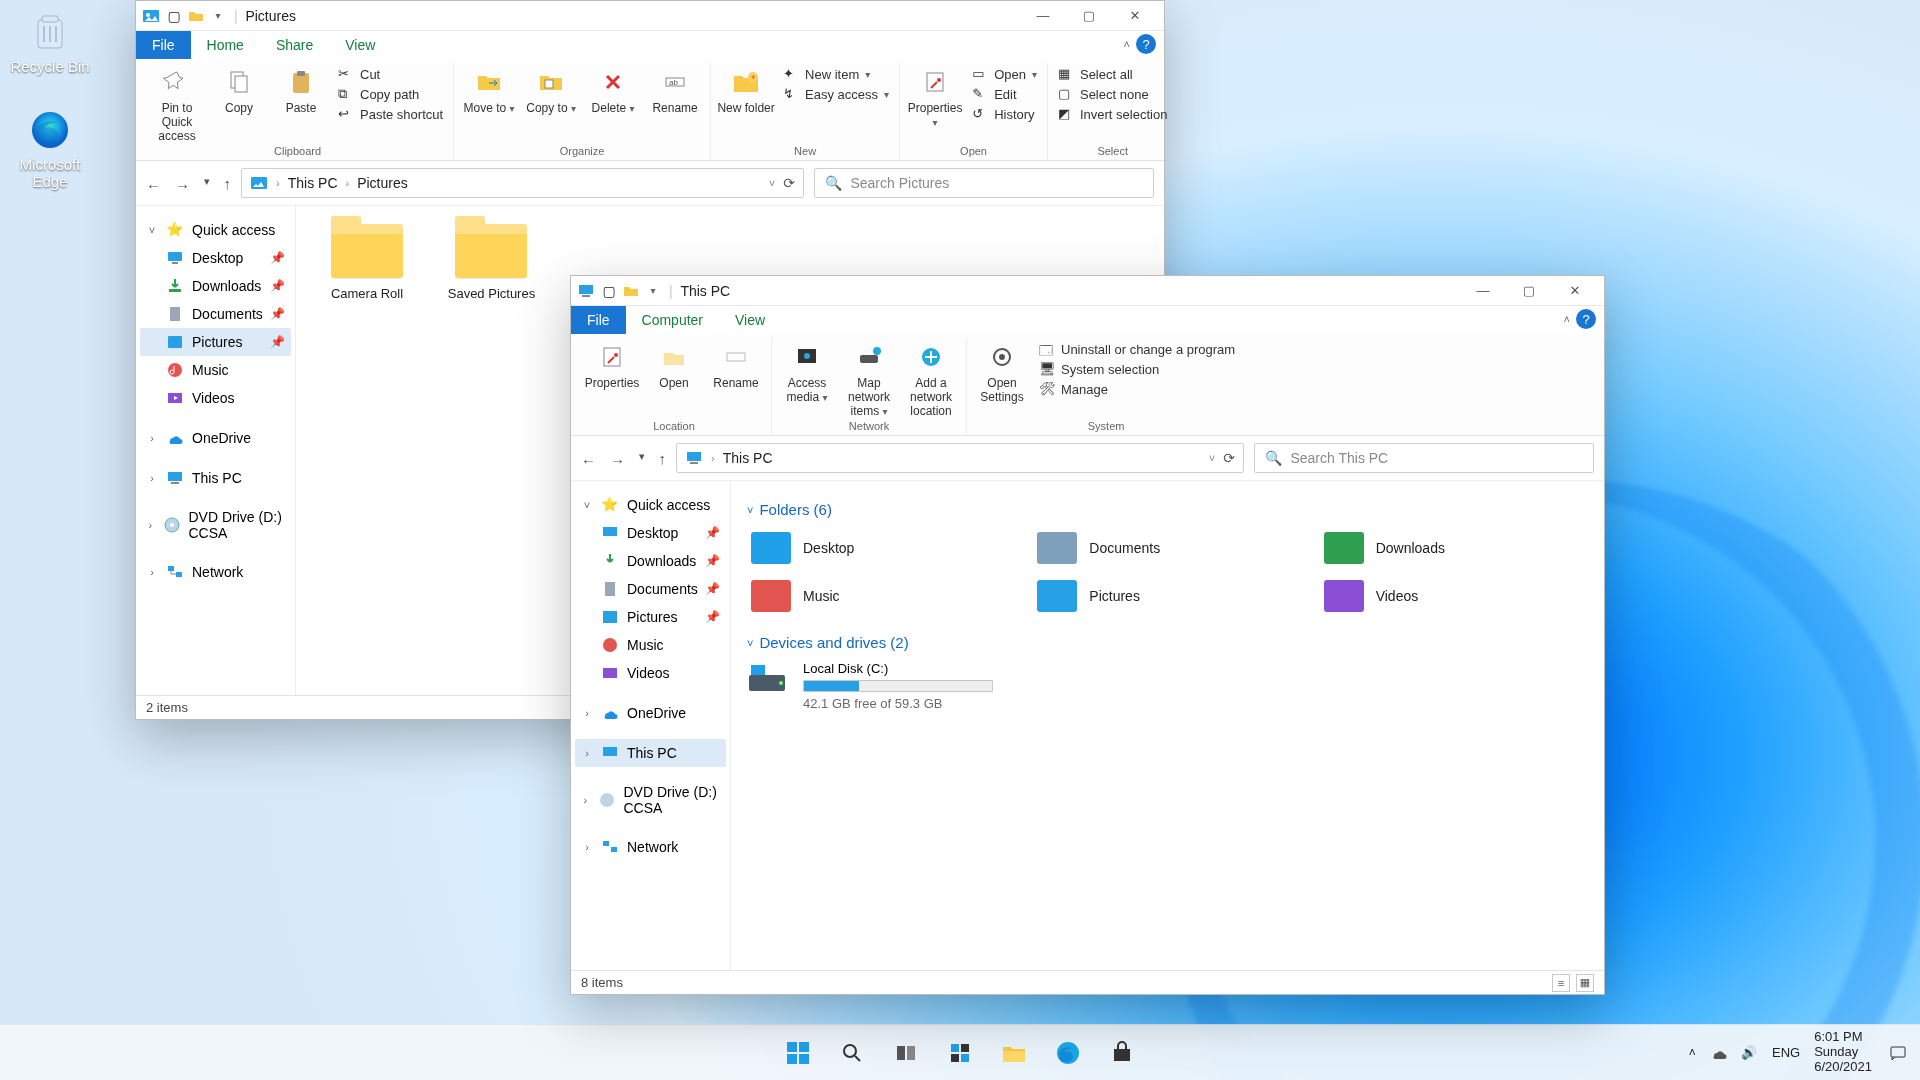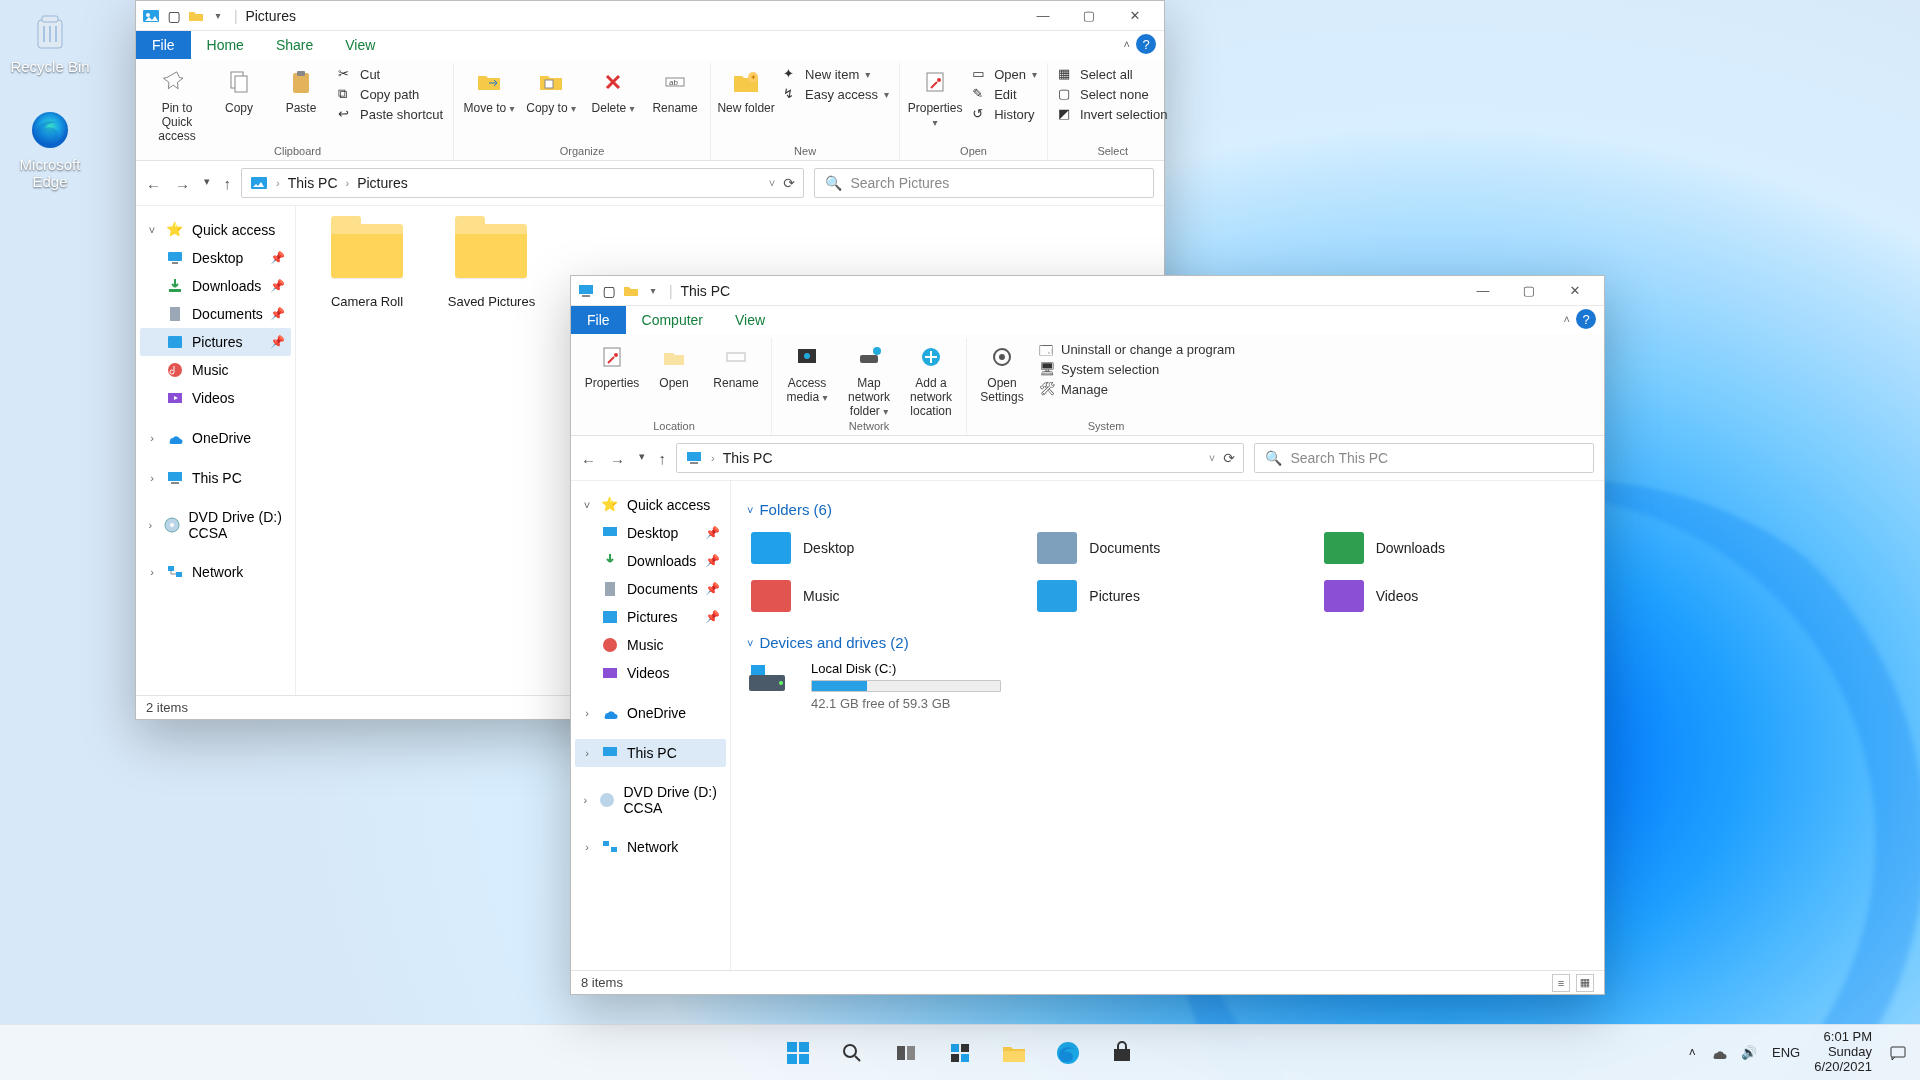--- a/index.html
+++ b/index.html
@@ -66,45 +66,45 @@
 .navpane{ width:160px; border-right:1px solid #eee; padding:10px 4px; font-size:14px; overflow:auto;}
 .np-item{ display:flex; align-items:center; gap:8px; padding:5px 6px; cursor:pointer; border-radius:2px; position:relative;}
 .np-item.selected{ background:#dceaf7;}
 .np-item .chev{ width:12px; text-align:center; color:#666; font-size:11px;}
 .np-item .pin{ position:absolute; right:6px; color:#9a9a9a; font-size:12px;}
 .np-item .ic{ width:18px; height:18px; flex:0 0 18px;}
 .np-spacer{ height:12px;}
 .navpane2{ width:160px;}
 
 .content{ flex:1; overflow:auto; padding:14px 16px;}
-.folder-tile{ display:inline-flex; flex-direction:column; align-items:center; width:110px; margin:4px 10px 14px 0; cursor:pointer; font-size:13px; color:#222;gap:8px;}
+.folder-tile{ display:inline-flex; flex-direction:column; align-items:center; width:110px; margin:4px 10px 14px 0; cursor:pointer; font-size:13px; color:#222;}
 .folder-tile .foldericon{ width:72px; height:54px; background:linear-gradient(#ffe08a 0 18%, #ffd559 18% 100%); border-radius:3px; position:relative; margin-bottom:8px; box-shadow:0 1px 0 rgba(0,0,0,.08);}
 .folder-tile .foldericon:before{ content:""; position:absolute; left:0; top:-8px; width:30px; height:10px; background:#ffe08a; border-radius:3px 3px 0 0;}
 
 .section-head{ display:flex; align-items:center; gap:6px; color:#1368c0; font-size:15px; margin:6px 0 10px; cursor:pointer;}
 .section-head .chev{ font-size:11px; color:#1368c0;}
 .folder-grid{ display:grid; grid-template-columns:repeat(3, 1fr); gap:8px 18px; margin-bottom:18px;}
 .fg-item{ display:flex; align-items:center; gap:12px; cursor:pointer; font-size:14px; color:#222; padding:4px;}
 .fg-item .fg-ic{ width:40px; height:32px; border-radius:3px;}
 .drive-row{ display:flex; gap:40px;}
-.drive{ display:flex; gap:24px; align-items:flex-start; cursor:pointer; font-size:13px; width:300px;}
+.drive{ display:flex; gap:16px; align-items:flex-start; cursor:pointer; font-size:13px; width:300px;}
 .drive .dr-ic{ width:40px; height:34px;}
 .drive .bar{ width:190px; height:12px; border:1px solid #c7c7c7; border-radius:1px; margin:4px 0; background:#eee; position:relative;}
 .drive .bar .fill{ position:absolute; left:0; top:0; bottom:0; background:#27a0e6;}
 .drive .sub{ color:#6a6a6a;}
 
 .statusbar{ height:24px; border-top:1px solid #e3e3e3; display:flex; align-items:center; font-size:13px; color:#444; padding:0 10px;}
 .statusbar .viewbtns{ margin-left:auto; display:flex; gap:6px; color:#555;}
 .statusbar .viewbtns span{ width:18px; height:18px; border:1px solid #c9c9c9; display:flex; align-items:center; justify-content:center; font-size:11px; cursor:pointer;}
 
 .taskbar{ position:absolute; left:0; right:0; bottom:0; height:56px; background:rgba(243,246,251,0.92); backdrop-filter:blur(2px); border-top:1px solid rgba(0,0,0,.06); display:flex; align-items:center;}
 .taskbar .center{ position:absolute; left:50%; transform:translateX(-50%); display:flex; gap:12px;}
 .taskbar .tb-btn{ width:42px; height:42px; border-radius:6px; display:flex; align-items:center; justify-content:center; cursor:pointer;}
 .taskbar .tray{ position:absolute; right:10px; display:flex; align-items:center; gap:14px; font-size:13px; color:#222;}
-.taskbar .tray .clock{ text-align:right; line-height:1.15;}
+.taskbar .tray .clock{ text-align:left; line-height:1.15;}
 .taskbar .notif{ width:24px; height:24px; display:flex; align-items:center; justify-content:center; cursor:pointer;}
 svg{ display:block;}
 </style>
 </head>
 <body>
 
 <div class="bg-swirl bg-s1"></div>
 <div class="bg-swirl bg-s2"></div>
 
 <div class="desktop-icon di-recycle">
@@ -529,21 +529,21 @@
               <svg width="28" height="28" viewBox="0 0 28 28">
                 <rect x="5" y="6" width="18" height="14" fill="#333"></rect>
                 <circle cx="14" cy="13" r="3" fill="#2ad"></circle>
               </svg>
             </div><span>Access media</span> <span style="font-size:10px;color:#666">▾</span></div>
         <div class="rib-btn-lg"><div class="ic">
               <svg width="28" height="28" viewBox="0 0 28 28">
                 <rect x="5" y="12" width="18" height="8" rx="2" fill="#555"></rect>
                 <circle cx="22" cy="8" r="4" fill="#2ad"></circle>
               </svg>
-            </div><span>Map network folder</span> <span style="font-size:10px;color:#666">▾</span></div>
+            </div><span>Map network items</span> <span style="font-size:10px;color:#666">▾</span></div>
         <div class="rib-btn-lg"><div class="ic">
               <svg width="28" height="28" viewBox="0 0 28 28">
                 <circle cx="14" cy="14" r="9" fill="#2ad"></circle>
                 <path d="M14 8v12M8 14h12" stroke="#fff" stroke-width="2"></path>
               </svg>
             </div><span>Add a network location</span></div>
       </div>
       <div class="rib-group-label">Network</div>
     </div>
     <div class="rib-group">

